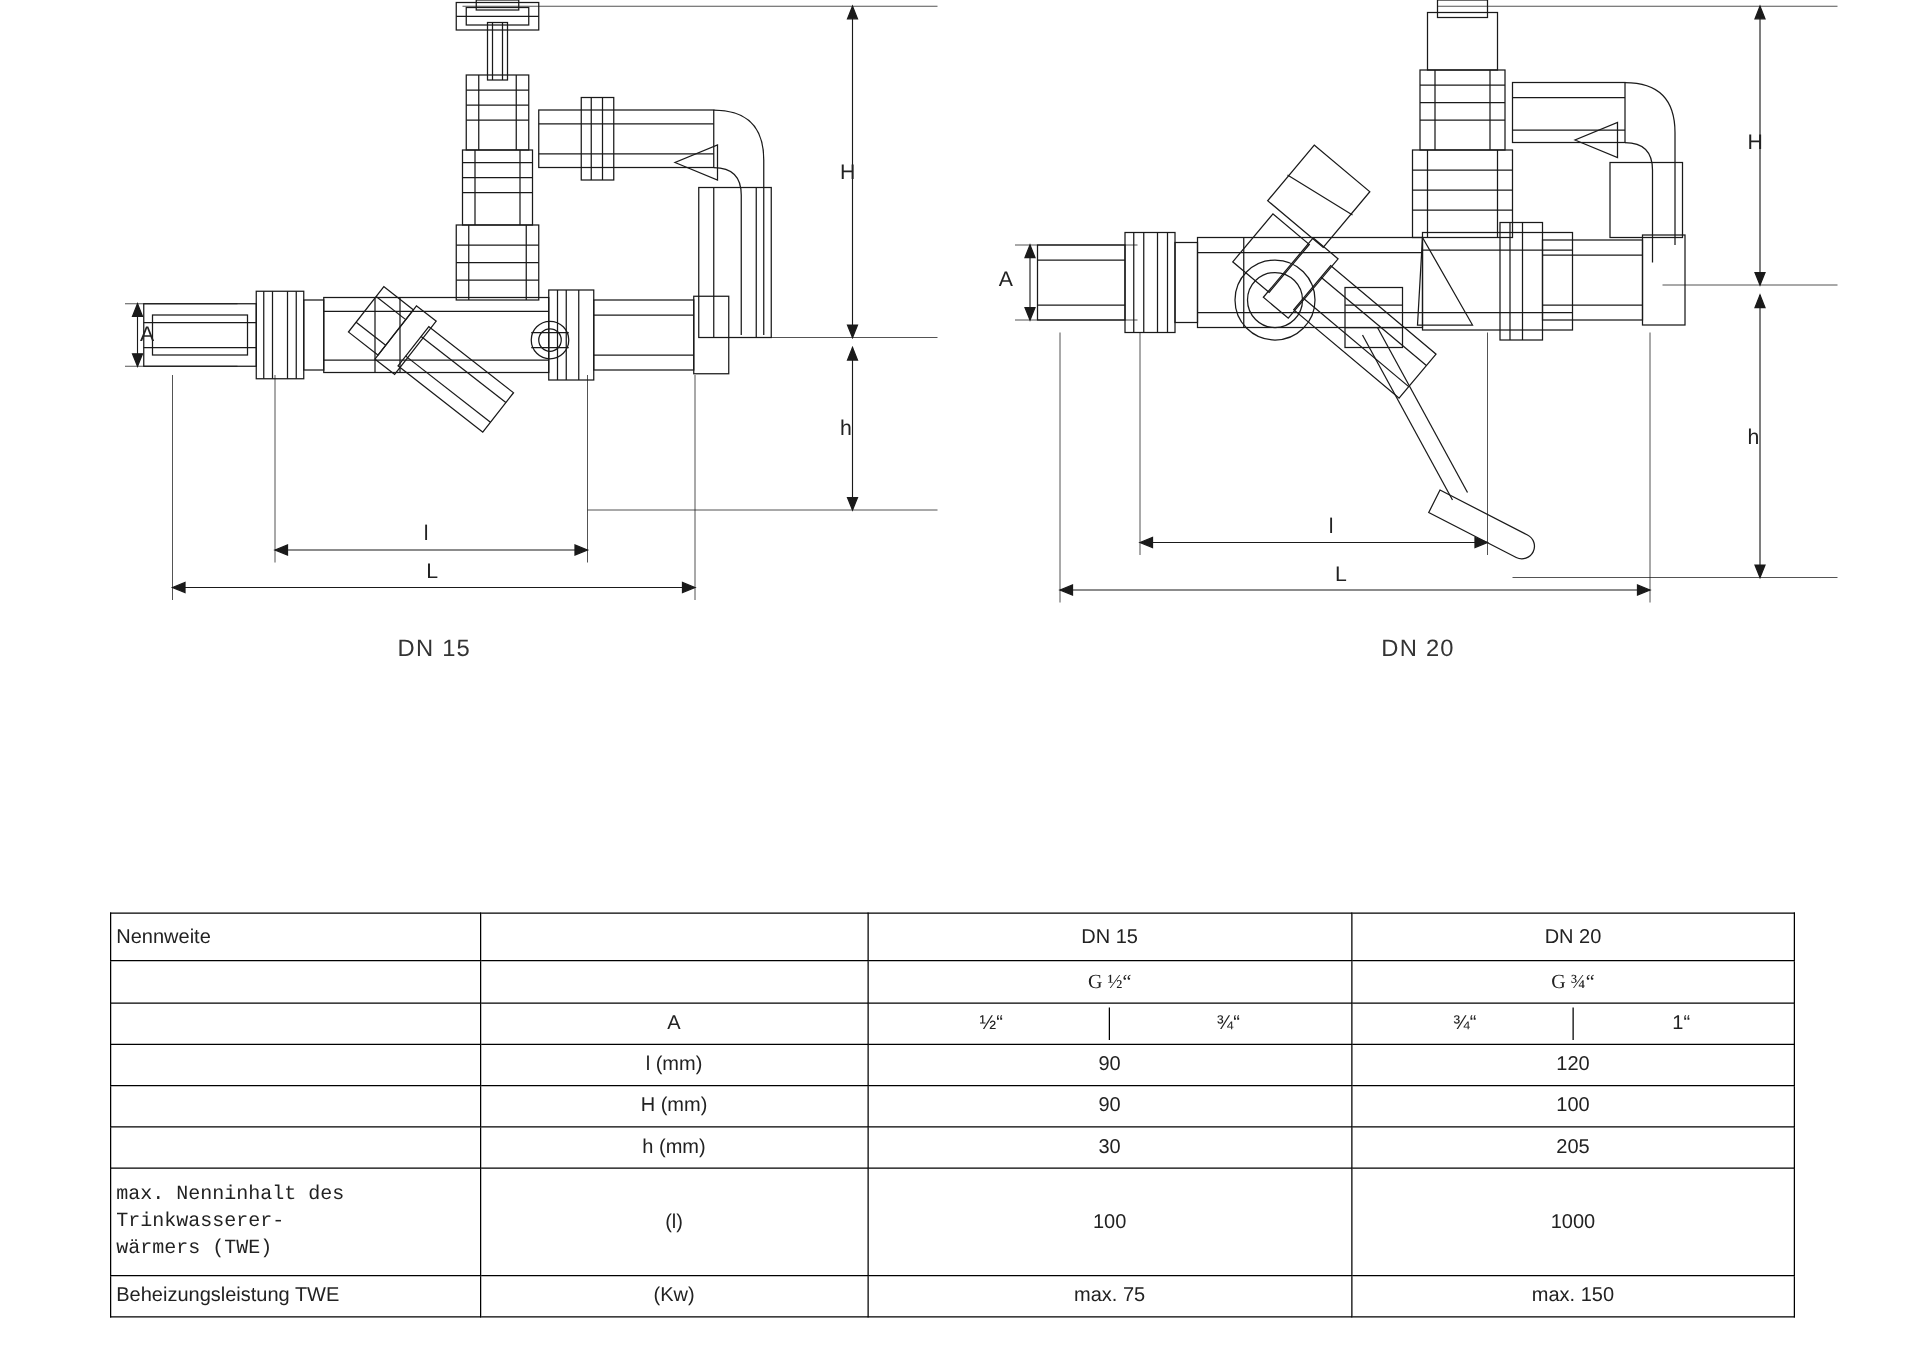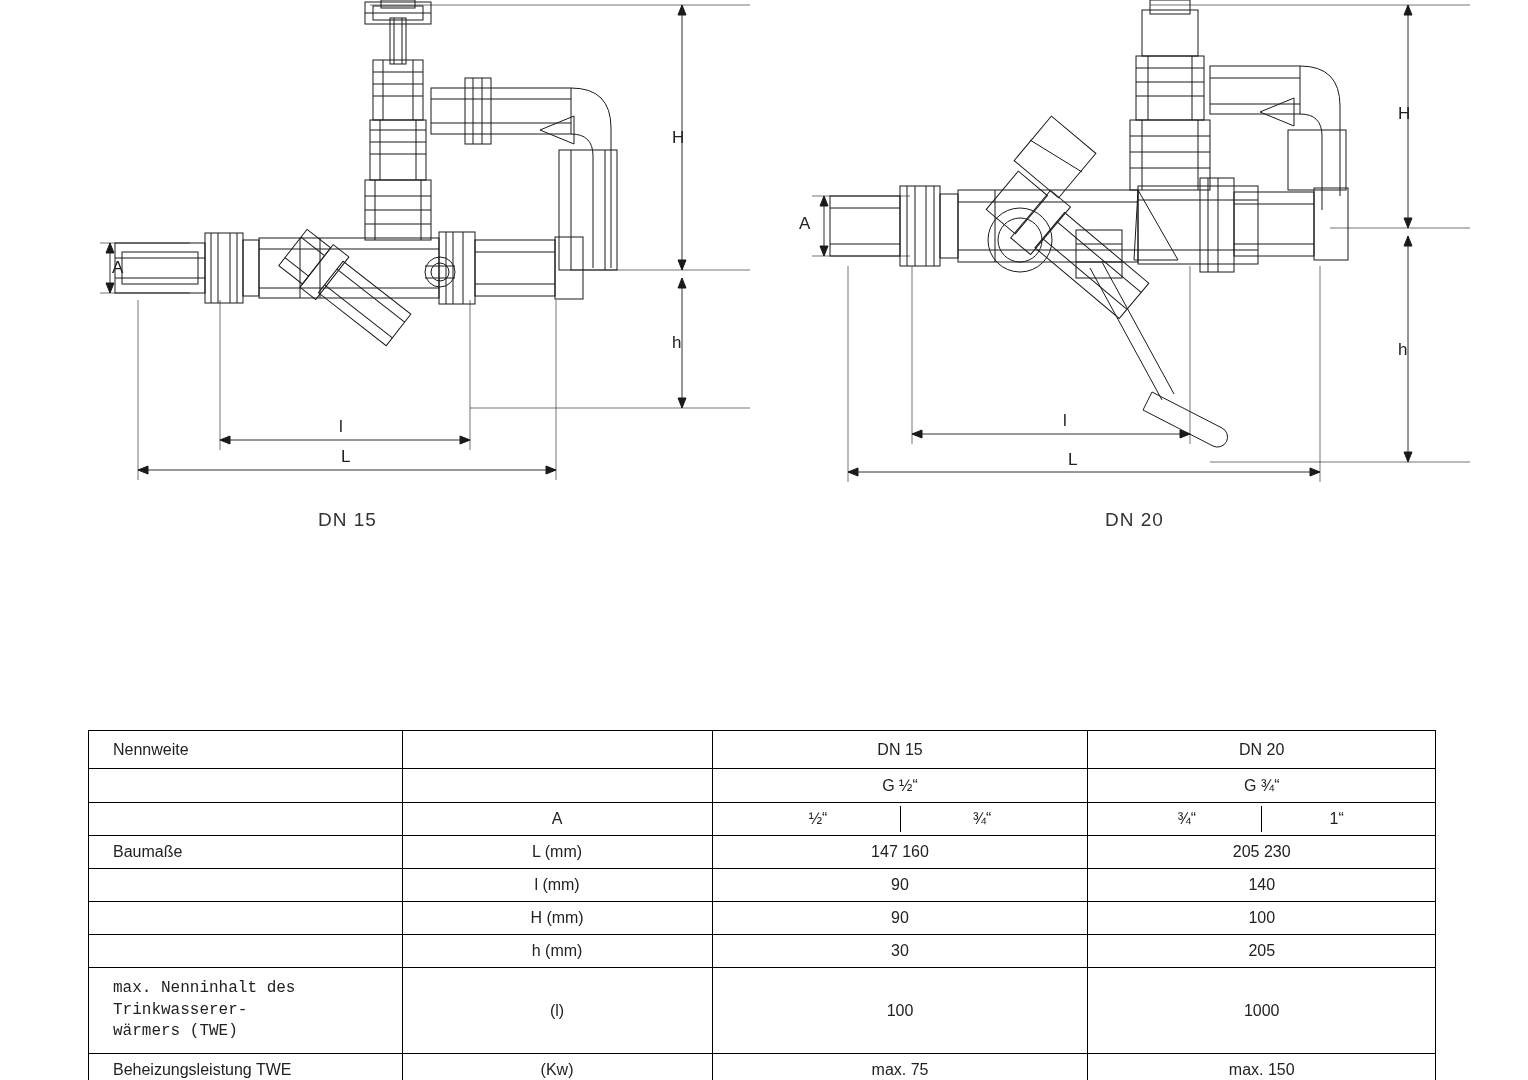--- a/index.html
+++ b/index.html
@@ -3,21 +3,21 @@
 <meta charset="utf-8">
 <style>
   html,body{margin:0;padding:0;background:#ffffff;}
   body{width:1528px;height:1080px;position:relative;font-family:"Liberation Sans",sans-serif;color:#1a1a1a;overflow:hidden;}
   .stage{position:absolute;left:0;top:0;width:1528px;height:1080px;}
   svg{display:block;}
   .dimlabel{position:absolute;font-size:17px;color:#222;letter-spacing:.5px;}
   .caption{position:absolute;font-size:19px;color:#333;letter-spacing:1px;}
   
   table.spec{position:absolute;left:88px;top:730px;width:1348px;border-collapse:collapse;}
-  table.spec td{border:1px solid #000;font-size:16px;color:#222;height:28px;padding:2px 24px;vertical-align:middle;}
+  table.spec td{border:1px solid #000;font-size:16px;color:#222;height:28px;padding:2px 4px;vertical-align:middle;}
   .c-name{width:292px;text-align:left;}
   .c-sym{width:310px;text-align:center;}
   .c-dn15{width:390px;text-align:center;}
   .c-dn20{width:356px;text-align:center;}
   .splitrow{display:flex;align-items:center;justify-content:center;}
   .splitrow span{flex:1;text-align:center;}
   .splitrow .divider{flex:0 0 1px;background:#000;height:26px;}
   .multiline{line-height:1.35;padding-top:6px;padding-bottom:6px;}
   .pad-l{padding-left:14px;}
 </style>
@@ -266,21 +266,21 @@
   <div class="caption" style="left:1105px;top:509px;">DN 20</div>
 
   <table class="spec">
     <tbody>
       <tr style="height:38px;">
         <td class="c-name pad-l">Nennweite</td>
         <td class="c-sym"></td>
         <td class="c-dn15">DN 15</td>
         <td class="c-dn20">DN 20</td>
       </tr>
-      <tr style="height:34px;">
+      <tr style="height:34px;font-family:Liberation Serif, serif;">
         <td class="c-name pad-l"></td>
         <td class="c-sym"></td>
         <td class="c-dn15">G ½“</td>
         <td class="c-dn20">G ¾“</td>
       </tr>
       <tr style="height:30px;">
         <td class="c-name pad-l"></td>
         <td class="c-sym">A</td>
         <td class="c-dn15">
           <div class="splitrow">
@@ -291,30 +291,24 @@
         </td>
         <td class="c-dn20">
           <div class="splitrow">
             <span>¾“</span>
             <span class="divider"></span>
             <span>1“</span>
           </div>
         </td>
       </tr>
       <tr style="height:30px;">
-        <td class="c-name pad-l">Baumaße</td>
-        <td class="c-sym">L (mm)</td>
-        <td class="c-dn15">147  160</td>
-        <td class="c-dn20">205   230</td>
-      </tr>
-      <tr style="height:30px;">
         <td class="c-name pad-l"></td>
         <td class="c-sym">l (mm)</td>
         <td class="c-dn15">90</td>
-        <td class="c-dn20">140</td>
+        <td class="c-dn20">120</td>
       </tr>
       <tr style="height:30px;">
         <td class="c-name pad-l"></td>
         <td class="c-sym">H (mm)</td>
         <td class="c-dn15">90</td>
         <td class="c-dn20">100</td>
       </tr>
       <tr style="height:30px;">
         <td class="c-name pad-l"></td>
         <td class="c-sym">h (mm)</td>

